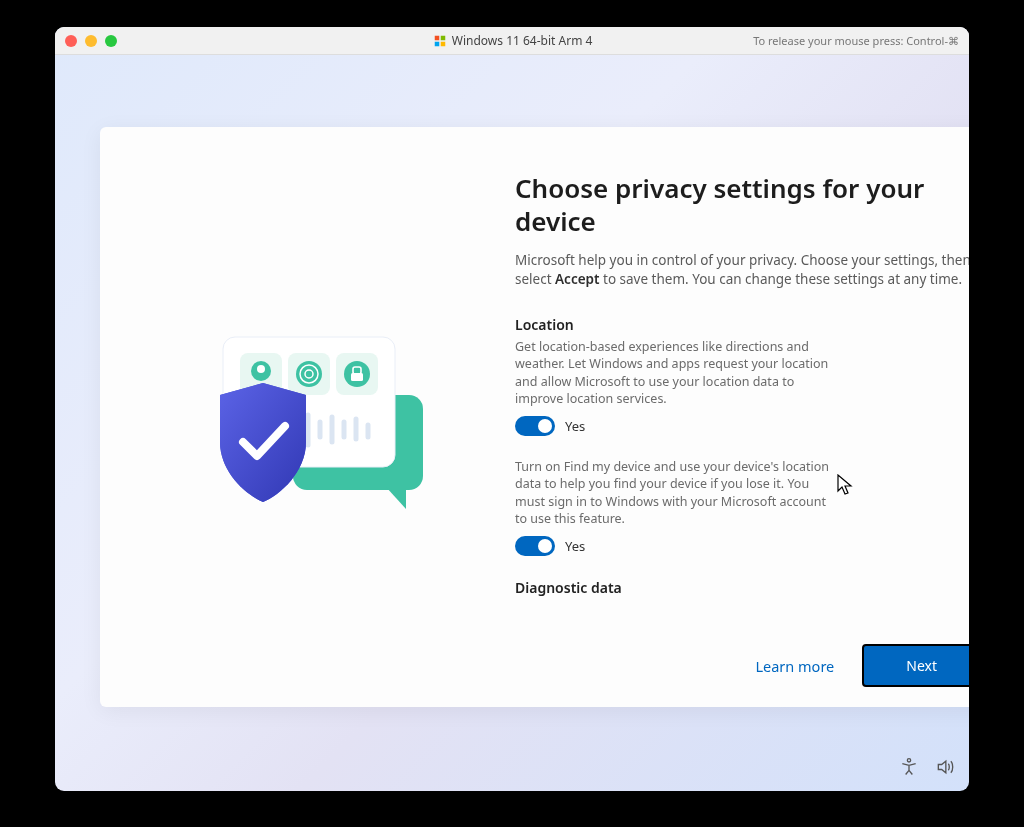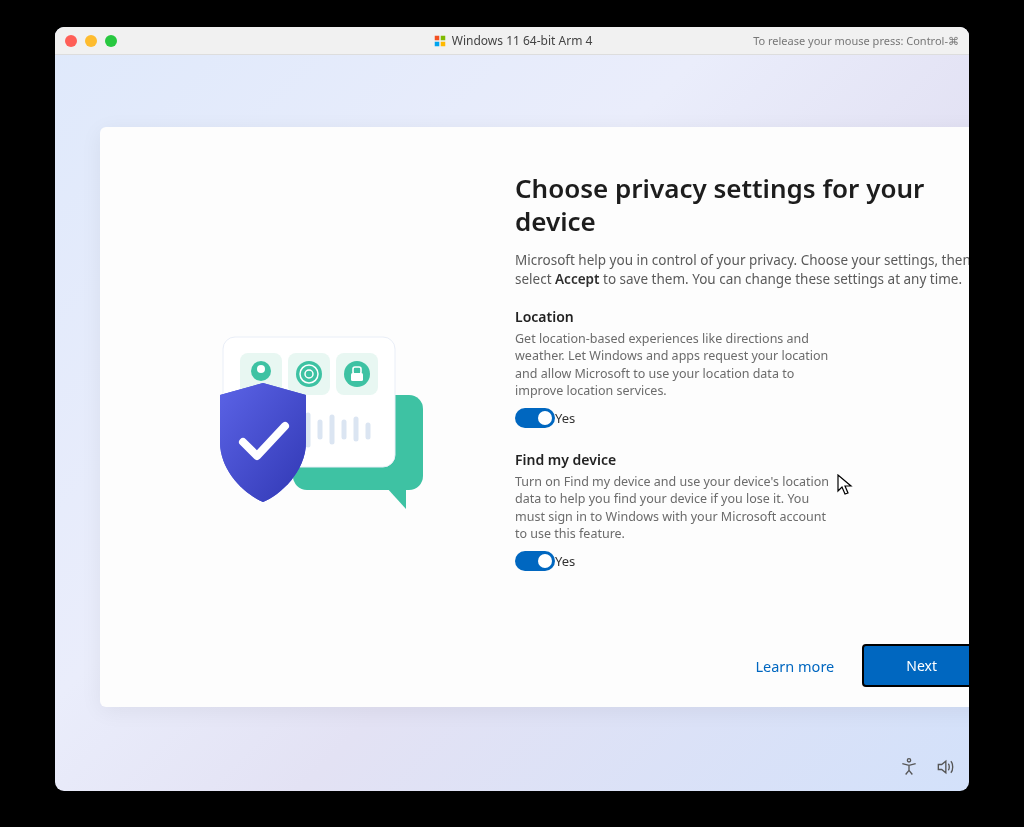--- a/index.html
+++ b/index.html
@@ -71,38 +71,38 @@
     margin-bottom:14px;
   }
   .intro {
     font-size: 13.5px;
     color:#5a5a5a;
     line-height:1.4;
     margin-bottom:6px;
   }
   .intro b { font-weight:600; color:#2d2d2d;}
   .scroll-area {
-    margin-top:12px;
+    margin-top:20px;
     height: 290px;
     overflow:hidden;
     padding-right:16px;
     position:relative;
   }
   .scrollbar {
     position:absolute; right:0; top:0; width:6px; height:100%;
     background:transparent;
   }
   .scrollbar-thumb {
     position:absolute; right:0; top:0; width:6px; height:140px;
     background:#cfcfcf; border-radius:3px;
   }
   .setting { margin-bottom: 22px;}
   .setting h3 { font-size:14px; font-weight:600; color:#222; margin-bottom:4px;}
   .setting p  { font-size:12.5px; color:#6b6b6b; line-height:1.4; margin-bottom:8px; max-width:320px;}
-  .toggle-row { display:flex; align-items:center; }
+  .toggle-row { display:flex; align-items:center; gap:10px;}
   .toggle {
     width:40px; height:20px; border-radius:10px;
     background:#0067c0; position:relative; cursor:pointer;
   }
   .toggle::after{
     content:""; position:absolute; width:14px; height:14px; border-radius:50%;
     background:#fff; top:3px; right:3px;
   }
   .toggle-label { font-size:13px; color:#333;}
   .actions {
@@ -259,21 +259,20 @@
           <div class="setting">
             <h3>Location</h3>
             <p>Get location-based experiences like directions and weather. Let Windows and apps request your location and allow Microsoft to use your location data to improve location services.</p>
             <div class="toggle-row">
               <div class="toggle"></div>
               <span class="toggle-label">Yes</span>
             </div>
           </div>
 
           <div class="setting">
-            <h3>Find my device</h3>
             <p>Turn on Find my device and use your device's location data to help you find your device if you lose it. You must sign in to Windows with your Microsoft account to use this feature.</p>
             <div class="toggle-row">
               <div class="toggle"></div>
               <span class="toggle-label">Yes</span>
             </div>
           </div>
 
           <div class="setting">
             <h3>Diagnostic data</h3>
 

